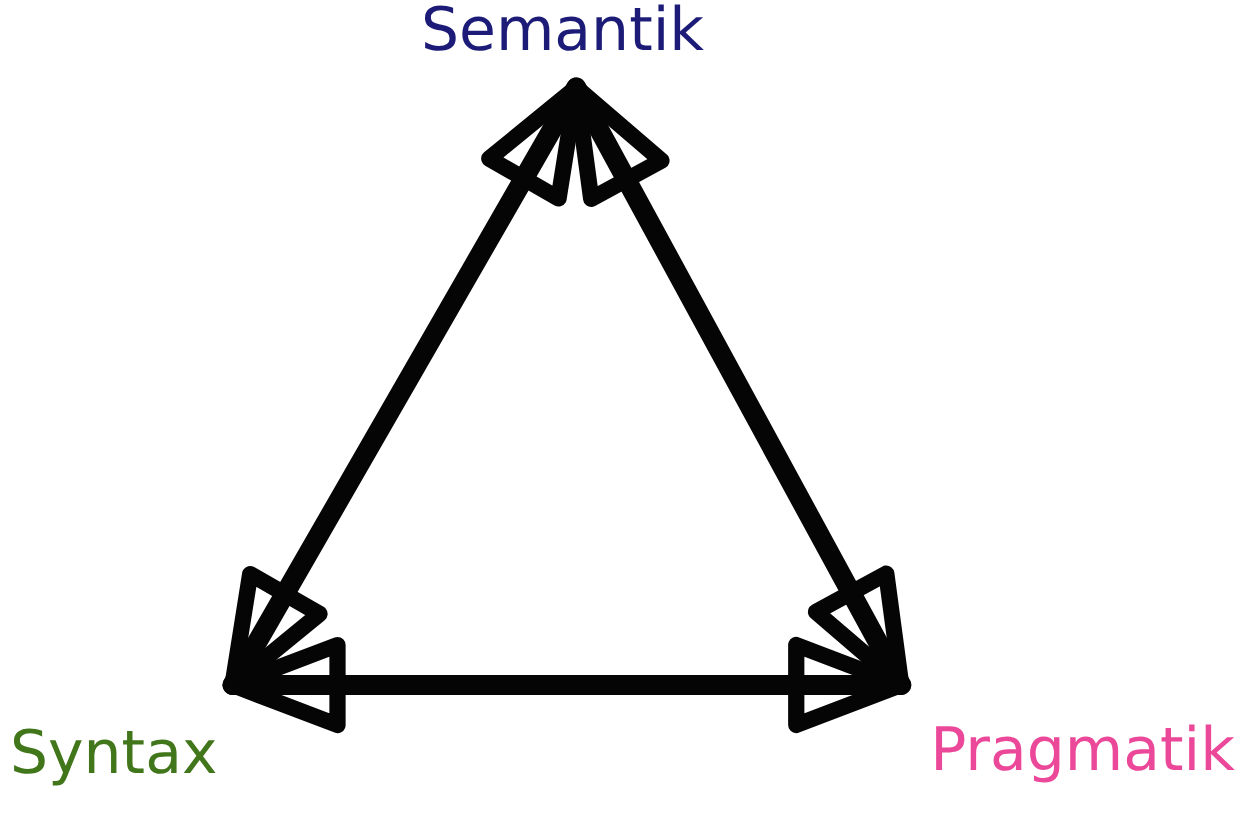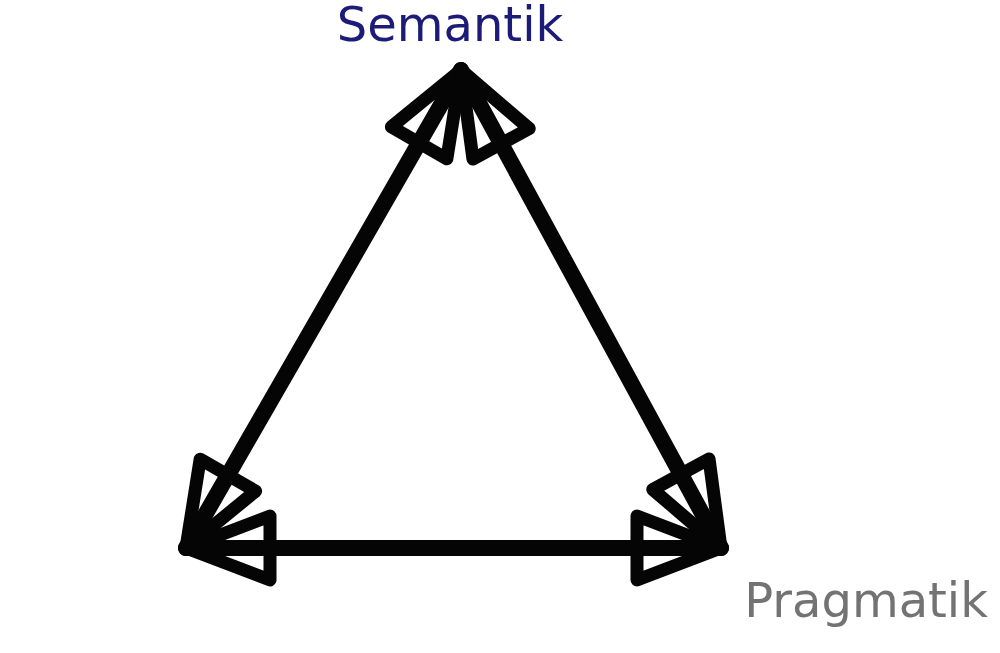--- a/index.html
+++ b/index.html
@@ -59,16 +59,17 @@
     <path class="ah" d="M 0 0 L -84 -32 L -84 32 Z" transform="translate(461,70) rotate(-118.5)"></path>
     <path class="ah" d="M 0 0 L -84 -32 L -84 32 Z" transform="translate(186,548) rotate(119.9)"></path>
     <path class="ah" d="M 0 0 L -84 -32 L -84 32 Z" transform="translate(186,548) rotate(180)"></path>
     <path class="ah" d="M 0 0 L -84 -32 L -84 32 Z" transform="translate(721,548) rotate(61.5)"></path>
     <path class="ah" d="M 0 0 L -84 -32 L -84 32 Z" transform="translate(721,548) rotate(0)"></path>
   </svg>
 
   <div class="label label-semantik" style="color: rgb(28, 28, 120);">Semantik</div>
 
 
+  <div class="label label-syntax" style="color: rgb(65, 118, 27);">Syntax</div>
 
-  <div class="label label-pragmatik" style="color: #737373;">Pragmatik</div>
+  <div class="label label-pragmatik" style="color: #ec4899;">Pragmatik</div>
 
 </div>
 
 </body></html>

